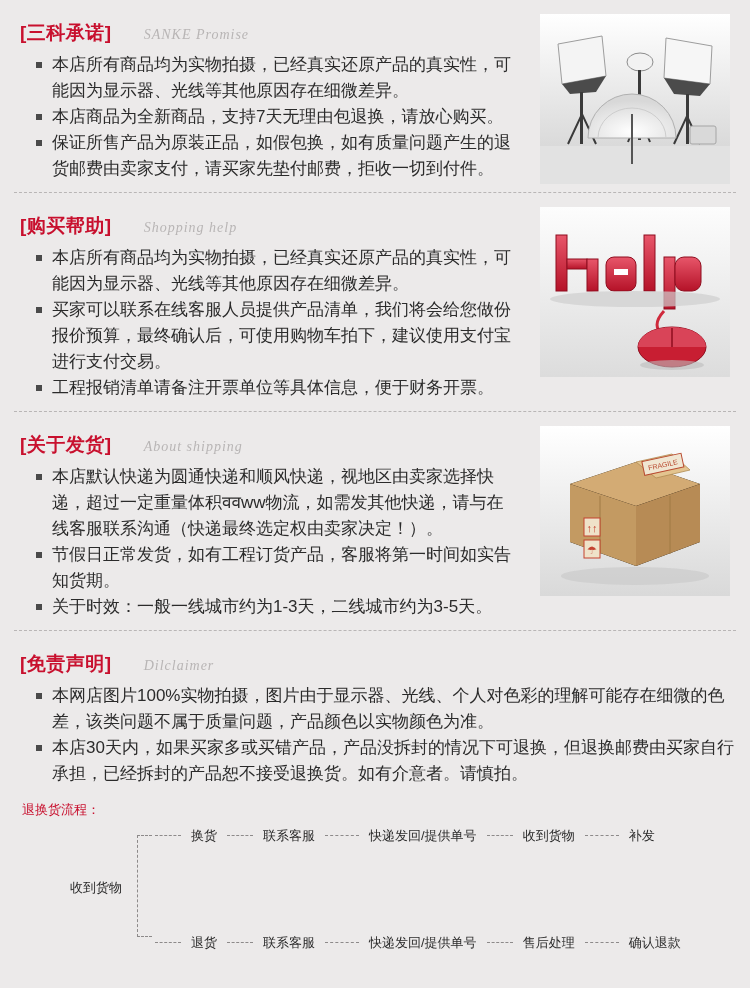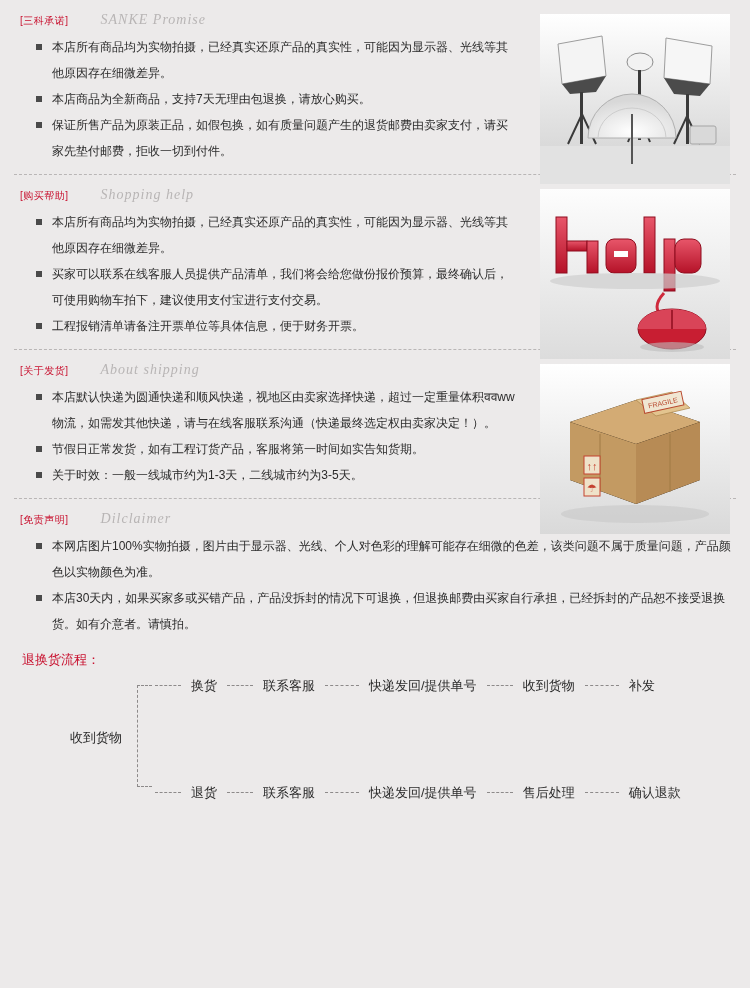--- a/index.html
+++ b/index.html
@@ -31,43 +31,44 @@
 
   .heading {
     display: flex;
     align-items: baseline;
     gap: 10px;
     padding-left: 6px;
     margin-bottom: 6px;
   }
   .heading .cn {
     color: #c8102e;
-    font-size: 10px;
-    font-weight: normal;
+    font-size: 19px;
+    font-weight: bold;
     letter-spacing: 0.5px;
+    margin-top: 8px;
   }
   .heading .en {
     color: #b8b5b5;
     font-size: 14px;
     font-style: italic;
     font-family: "Liberation Serif", serif;
     letter-spacing: 1px;
     margin-left: 22px;
   }
 
   ul.items {
     list-style: none;
     margin: 0;
     padding: 0 0 0 22px;
     max-width: 480px;
   }
   ul.items.wide { max-width: 700px; }
   ul.items li {
     position: relative;
-    font-size: 12px;
+    font-size: 17px;
     line-height: 26px;
     padding-left: 16px;
     color: #2b2b2b;
   }
   ul.items li::before {
     content: "";
     position: absolute;
     left: 0;
     top: 10px;
     width: 6px;

